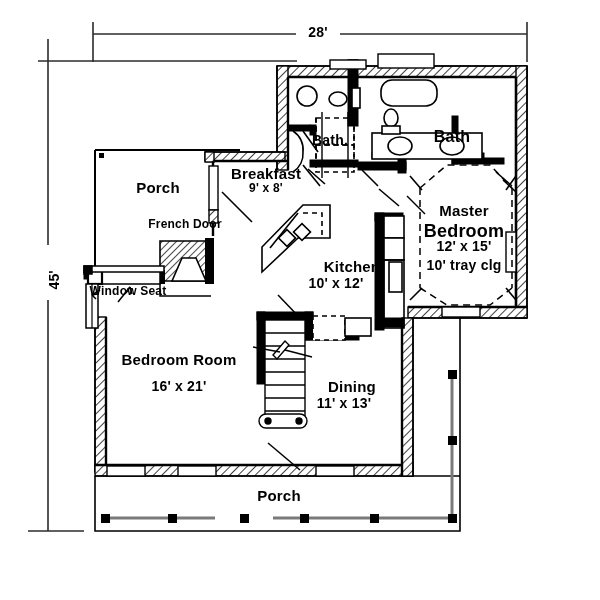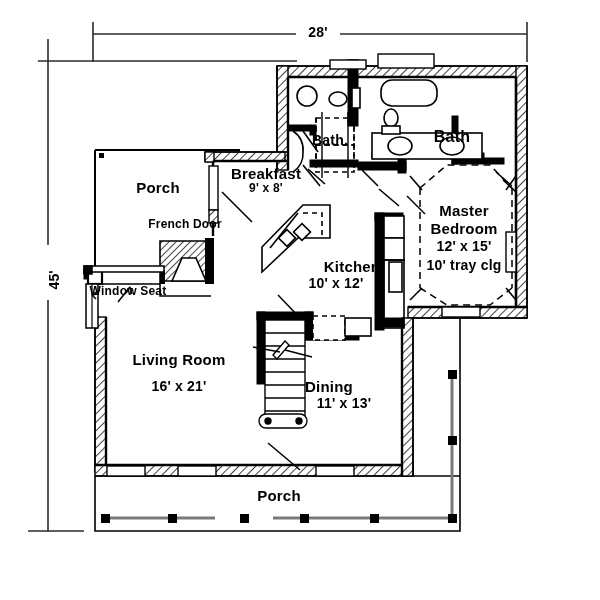--- a/index.html
+++ b/index.html
@@ -307,31 +307,31 @@
   <div class="lbl ctr" style="left:128px; top:285px; font-size:12px;">Window Seat</div>
 
   <div class="lbl ctr" style="left:266px; top:166px; font-size:15px;">Breakfast</div>
   <div class="lbl ctr" style="left:266px; top:182px; font-size:12px;">9' x 8'</div>
 
   <div class="lbl ctr" style="left:330px; top:133px; font-size:14px;">Bath.</div>
 
   <div class="lbl ctr" style="left:452px; top:112px; font-size:16px;margin-top:16px;">Bath</div>
 
   <div class="lbl ctr" style="left:464px; top:203px; font-size:15px;">Master</div>
-  <div class="lbl ctr" style="left:464px; top:221px; font-size:15px;">Bedroom</div>
+  <div class="lbl ctr" style="left:464px; top:221px; font-size:18px;">Bedroom</div>
   <div class="lbl ctr" style="left:464px; top:239px; font-size:14px;">12' x 15'</div>
   <div class="lbl ctr" style="left:464px; top:258px; font-size:14px;">10' tray clg</div>
 
   <div class="lbl ctr" style="left:352px; top:259px; font-size:15px;text-align:right;">Kitchen</div>
   <div class="lbl ctr" style="left:336px; top:276px; font-size:14px;">10' x 12'</div>
 
-  <div class="lbl ctr" style="left:179px; top:352px; font-size:15px;">Living Room</div>
+  <div class="lbl ctr" style="left:179px; top:352px; font-size:15px;">Bedroom Room</div>
   <div class="lbl ctr" style="left:179px; top:370px; font-size:14px;margin-top:9px;">16' x 21'</div>
 
-  <div class="lbl ctr" style="left:329px; top:379px; font-size:15px;">Dining</div>
+  <div class="lbl ctr" style="left:352px; top:379px; font-size:15px;">Dining</div>
   <div class="lbl ctr" style="left:344px; top:396px; font-size:14px;">11' x 13'</div>
 
   <div class="lbl ctr" style="left:279px; top:488px; font-size:15px;">Porch</div>
 
   <div class="lbl ctr" style="left:318px; top:25px; font-size:14px;">28'</div>
 
   <div class="lbl rot90" style="left:40px; top:272px; font-size:14px; width:30px; text-align:center;">45'</div>
 
 </div>
 

